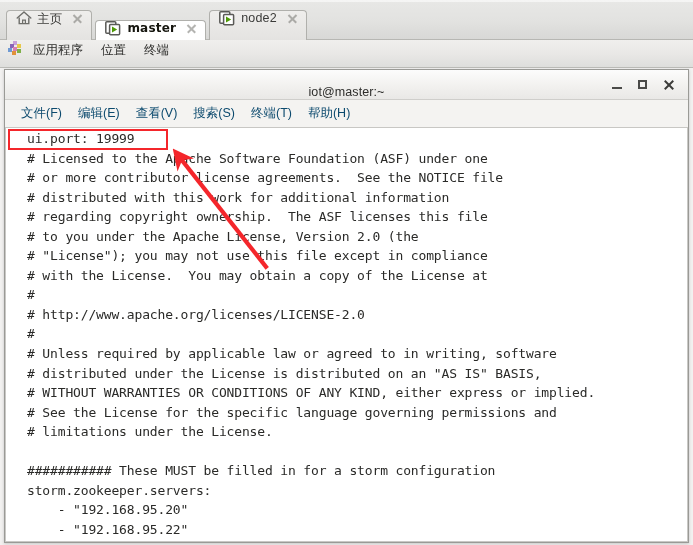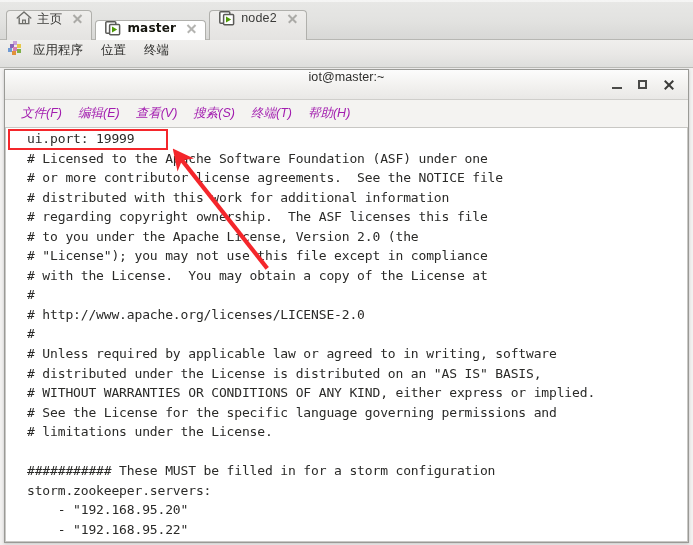--- a/index.html
+++ b/index.html
@@ -135,21 +135,21 @@
     background: #f4f3f1;
     box-shadow: 0 1px 3px rgba(0,0,0,.18);
   }
 
   .titlebar {
     position: relative;
     height: 29px;
     background: linear-gradient(to bottom, #fcfcfc 0%, #f2f1ef 55%, #e9e8e6 100%);
     border-bottom: 1px solid #cfcecb;
     display: flex;
-    align-items: flex-start;
+    align-items: flex-end;
     justify-content: center;
   }
   .title-text {
     font-size: 12.5px;
     color: #2e2e2c;
     font-weight: normal;
     letter-spacing: .1px;
   }
   .winbtns {
     position: absolute;
@@ -191,25 +191,24 @@
   .menubar {
     height: 27px;
     background: #f4f3f1;
     border-bottom: 1px solid #c8c7c4;
     display: flex;
     align-items: center;
     padding-left: 8px;
   }
   .mb-item {
     font-size: 12.5px;
-    color: #a21caf;
+    color: #0c4a6e;
     padding: 2px 8px;
     white-space: nowrap;
     cursor: default;
-    font-style: italic;
   }
 
   
   .term-body {
     position: relative;
     height: 414px;
     background: #ffffff;
     border-left: 1px solid #c9c8c5;
     border-right: 1px solid #c9c8c5;
     border-bottom: 1px solid #c9c8c5;

